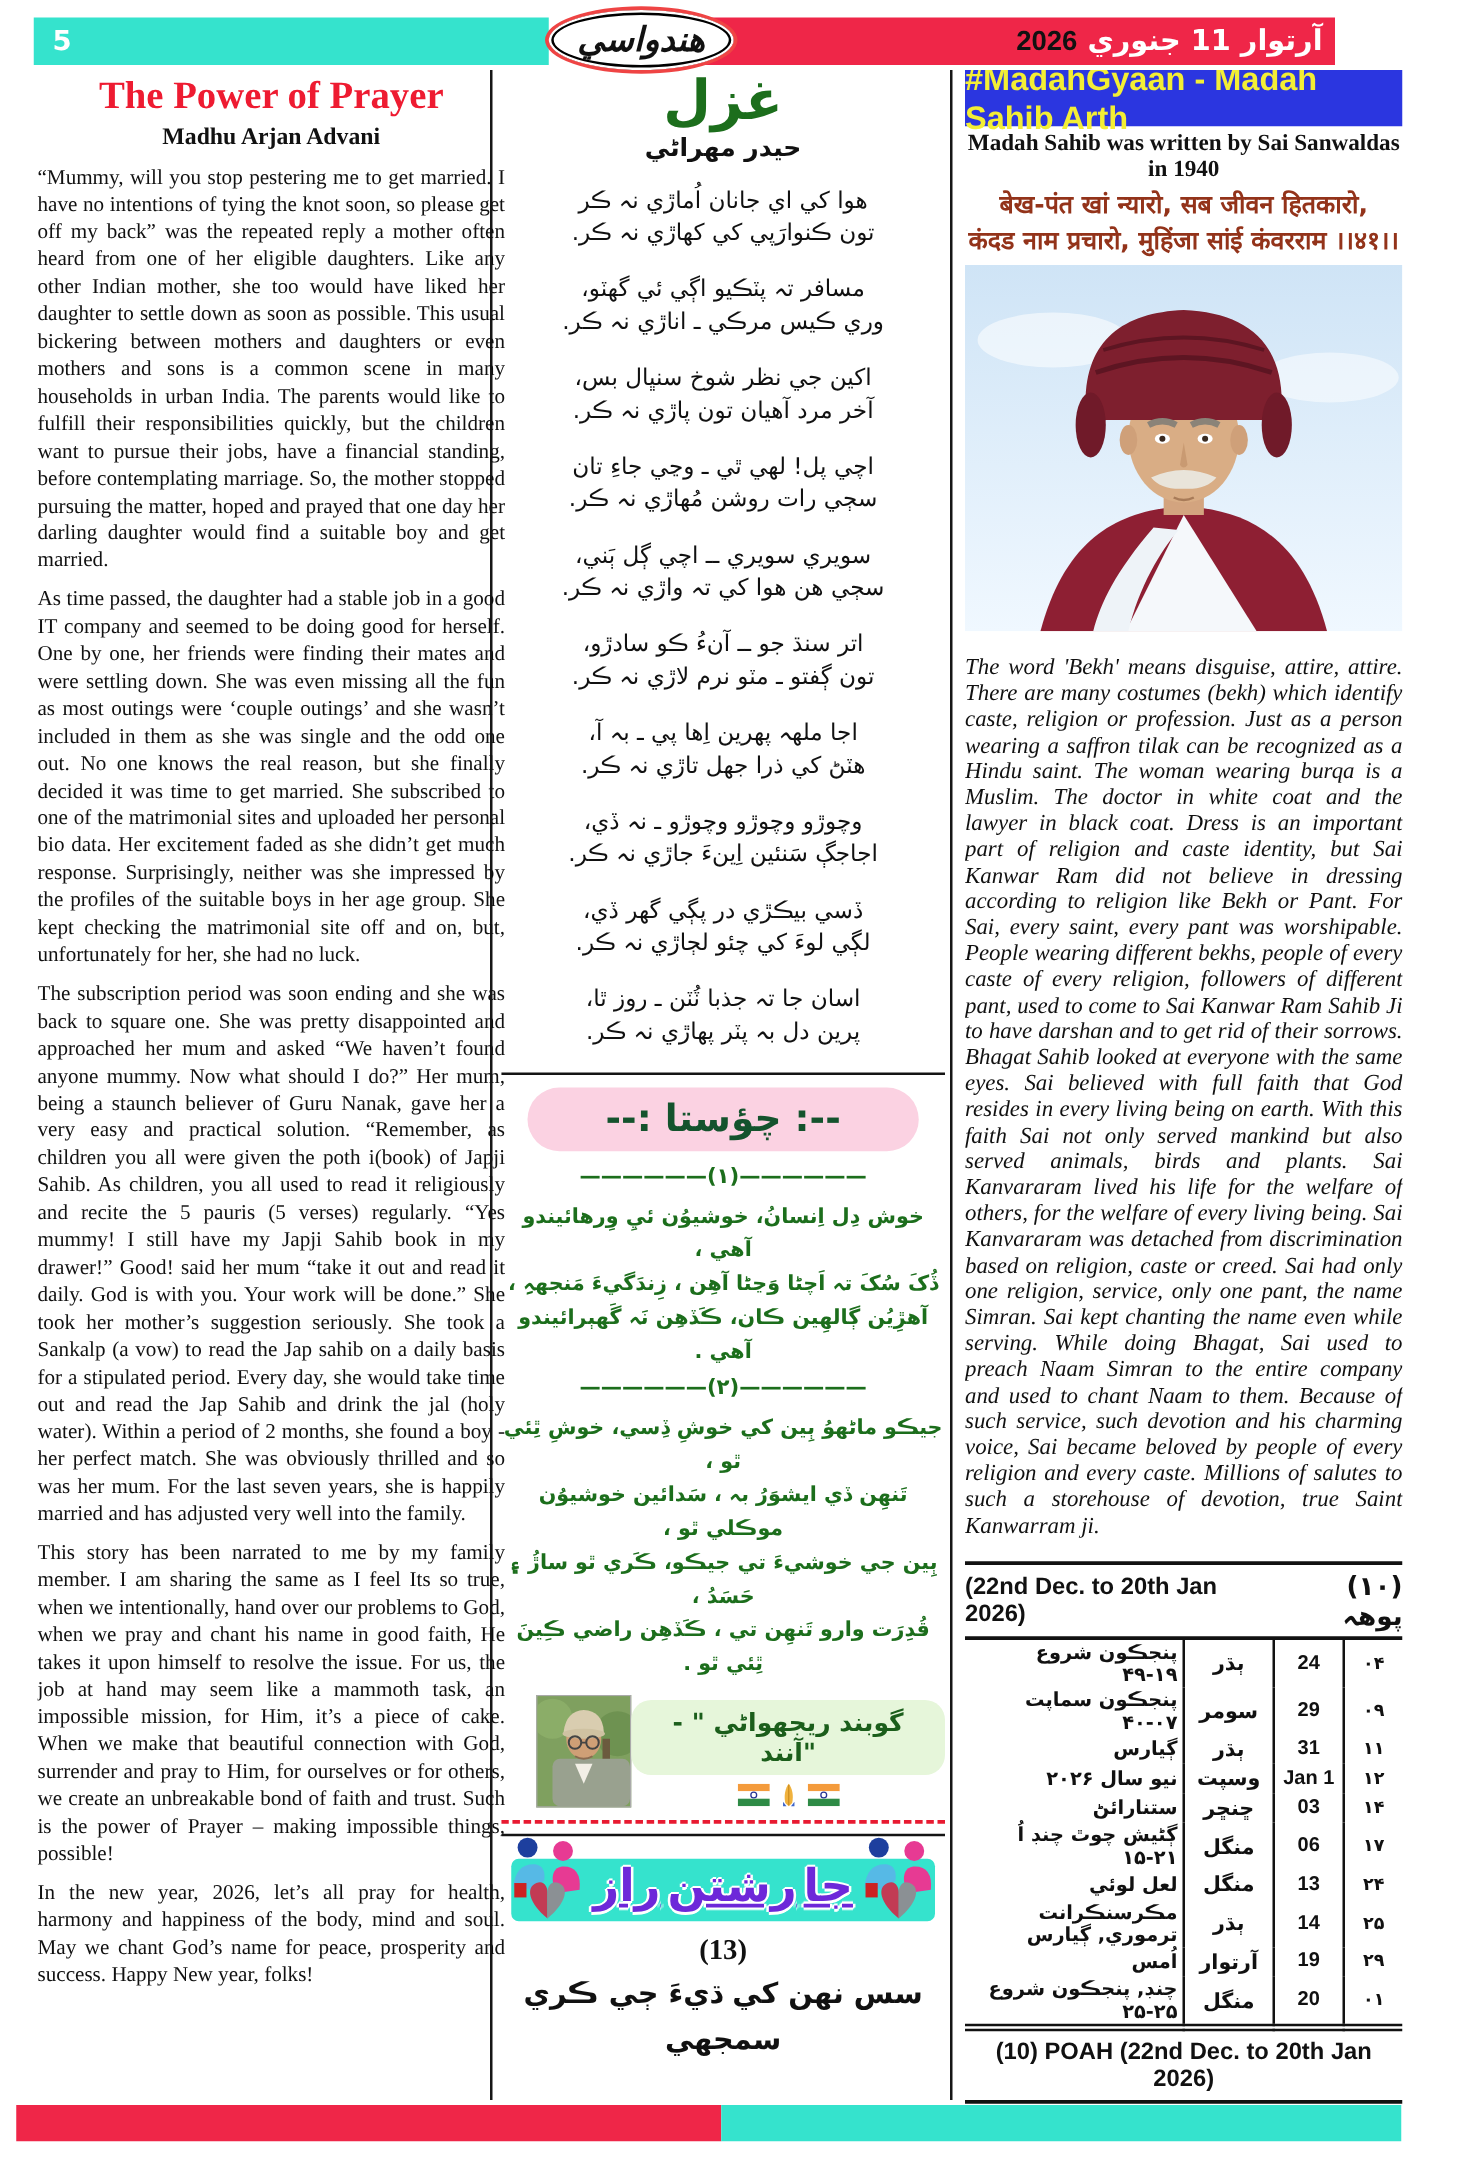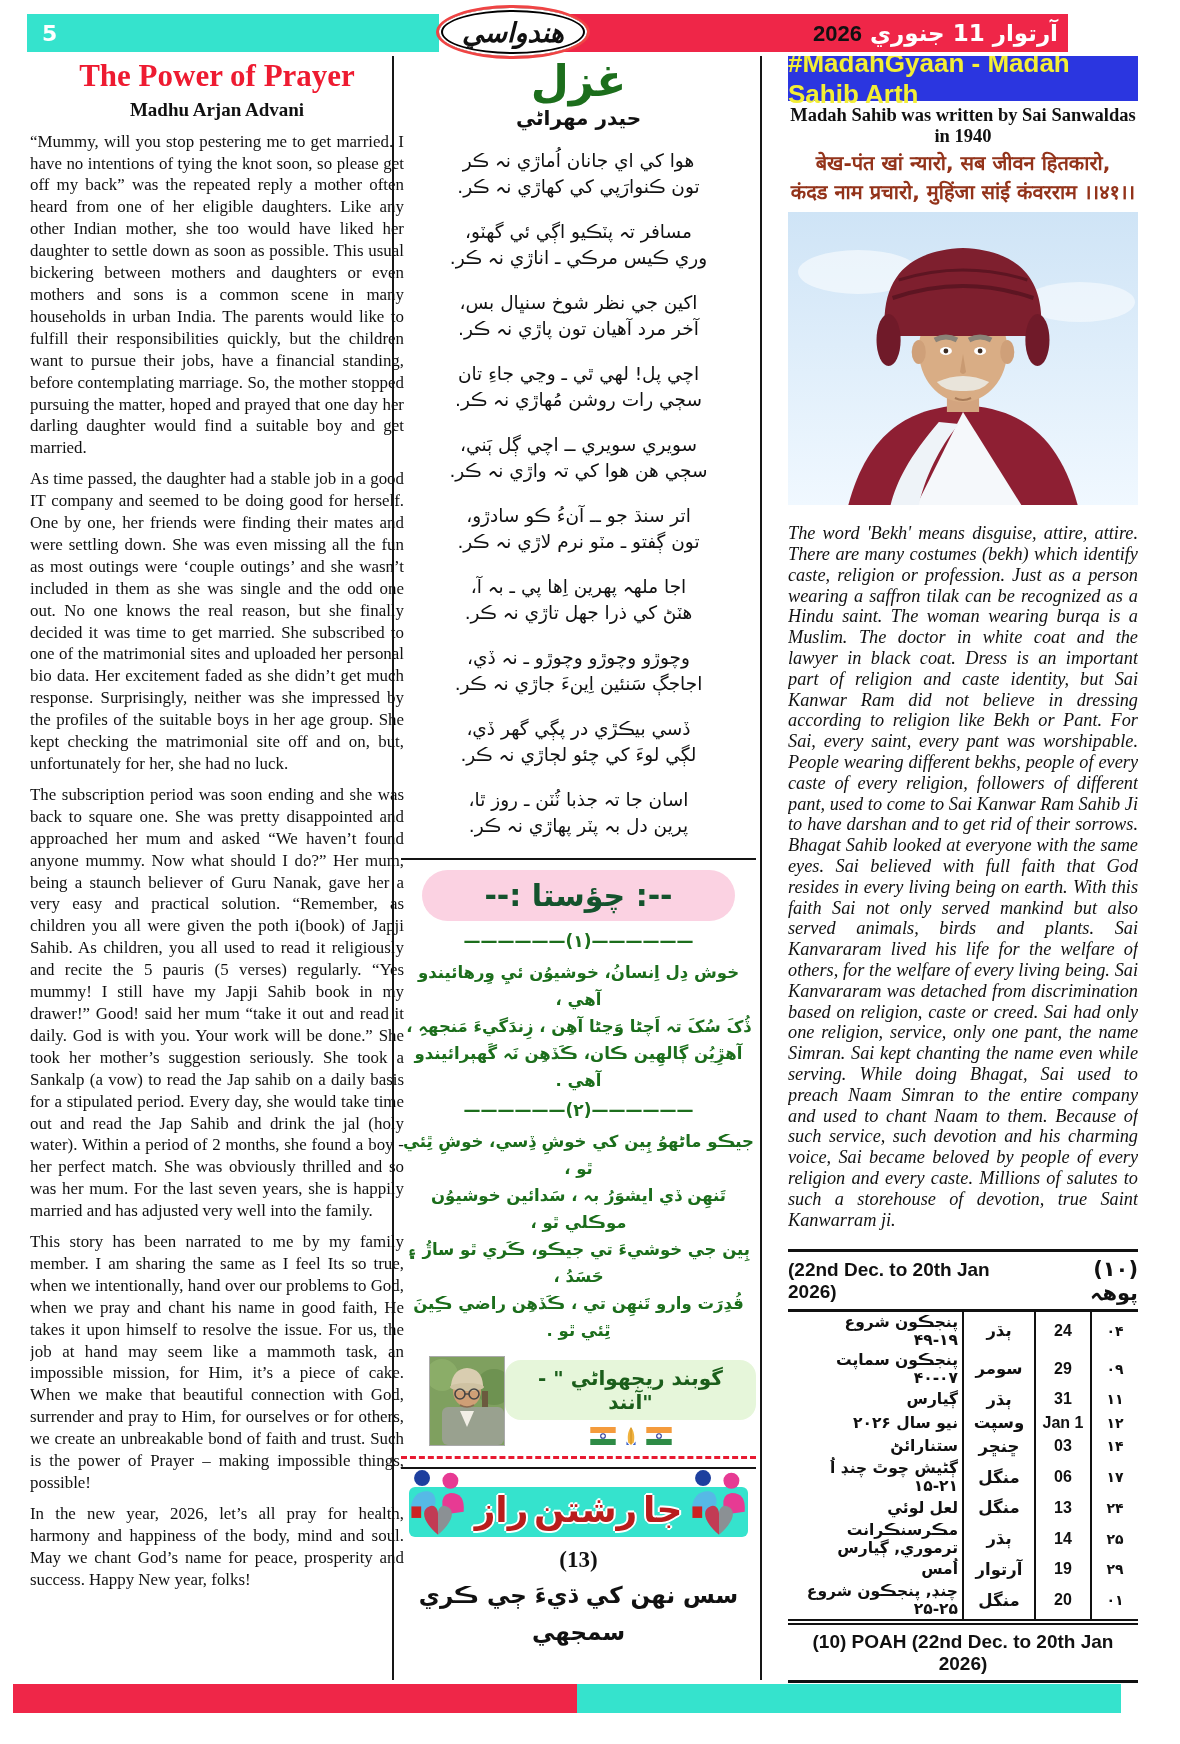--- a/index.html
+++ b/index.html
@@ -16,21 +16,21 @@
   .bar-red{position:absolute;left:560px;top:14px;width:508px;height:38px;background:#ef2648;
            display:flex;align-items:center;justify-content:flex-end;padding-right:10px;box-sizing:border-box;}
   .dateline{direction:rtl;font:bold 23px "DejaVu Sans",sans-serif;color:#fff;white-space:nowrap;}
   .dateline b{color:#111;font-family:"Liberation Sans",sans-serif;font-size:22px;}
   
   .vrule{position:absolute;top:56px;width:2px;height:1624px;background:#161616;}
   .v1{left:392px;} .v2{left:760px;}
   .col{position:absolute;top:56px;overflow:hidden;}
   .col-left{left:30px;width:374px;height:1628px;}
   .col-mid{left:401px;width:355px;height:1628px;}
-  .col-right{left:788px;width:350px;height:1628px;}
+  .col-right{left:772px;width:350px;height:1628px;}
   
   .l-title{color:#ee1b31;font:bold 31px/1.15 "Liberation Serif",serif;text-align:center;margin:2px 0 5px;}
   .l-author{font:bold 19px "Liberation Serif",serif;text-align:center;margin:0 0 10px;}
   .para{font:16.9px/21.9px "Liberation Serif",serif;text-align:justify;margin:0 0 9px;}
   
   .gz-title{color:#1c6e1c;font:bold 44px/1.05 "DejaVu Sans",sans-serif;text-align:center;margin:2px 0 2px;}
   .gz-poet{font:bold 20px "DejaVu Sans",sans-serif;text-align:center;margin:0 0 18px;}
   .couplet{direction:rtl;text-align:center;font:18.5px/26px "DejaVu Sans",sans-serif;margin:0 0 19px;}
   .mid-rule{border:none;border-top:2px solid #141414;margin:0 0 10px;}
   .chausta-pill{background:#fbd2e2;border-radius:32px;width:88%;margin:0 auto 10px;padding:8px 0;text-align:center;}
@@ -41,22 +41,22 @@
   .oldman{width:74px;height:88px;flex:none;border:1px solid #aaa;background:#7fa05f;}
   .cap-wrap{flex:1;text-align:center;padding-top:4px;}
   .cap-box{background:#e6f6da;border-radius:16px;padding:6px 12px;display:inline-block;}
   .cap-box span{direction:rtl;color:#1b5e1b;font:bold 20px "DejaVu Sans",sans-serif;}
   .flags{margin-top:6px;display:flex;justify-content:center;align-items:center;gap:5px;}
   .red-dash{border:none;border-top:3px dashed #e81a31;margin:10px 0 8px;}
   .sect-rule{border:none;border-top:2px solid #141414;margin:0 0 10px;}
   .banner{position:relative;height:60px;margin:2px 4px 8px;}
   .banner-bar{position:absolute;left:4px;right:4px;top:8px;bottom:2px;background:#35e3cd;border-radius:6px;}
   .banner-content{position:relative;height:100%;display:flex;align-items:center;justify-content:space-between;padding:0 2px;}
-  .banner-word{font:bold 36px "DejaVu Sans",sans-serif;color:#b91c1c;
-    text-shadow:-2px 0 #fff,2px 0 #fff,0 -2px #fff,0 2px #fff,-1px -1px #fff,1px 1px #fff;}
+  .banner-word{font:bold 36px "DejaVu Sans",sans-serif;color:#6d28d9;
+    text-shadow:-2px 0 #fff,2px 0 #fff,0 -2px #fff,0 2px #fff,-1px -1px #fff,1px 1px #fff;text-decoration:underline;}
   .logo{width:62px;height:72px;margin-top:-14px;flex:none;}
   .thirteen{font:bold 23px "Liberation Serif",serif;text-align:center;margin:8px 0 4px;}
   .raaz div{direction:rtl;text-align:center;font:bold 23px/37px "DejaVu Sans",sans-serif;}
   
   .blue-bar{background:#2b36e0;height:45px;display:flex;align-items:center;justify-content:center;}
   .blue-bar span{color:#f3ee35;font:bold 26px "Liberation Sans",sans-serif;}
   .byline{font:bold 18.5px "Liberation Serif",serif;text-align:center;margin:4px 0 2px;}
   .dev{color:#93331a;font:bold 20px/29px "DejaVu Sans",sans-serif;text-align:center;}
   .saint{display:block;width:100%;height:293px;margin:5px 0 7px;}
   .rbody{font:italic 18.3px/20.8px "Liberation Serif",serif;text-align:justify;}

